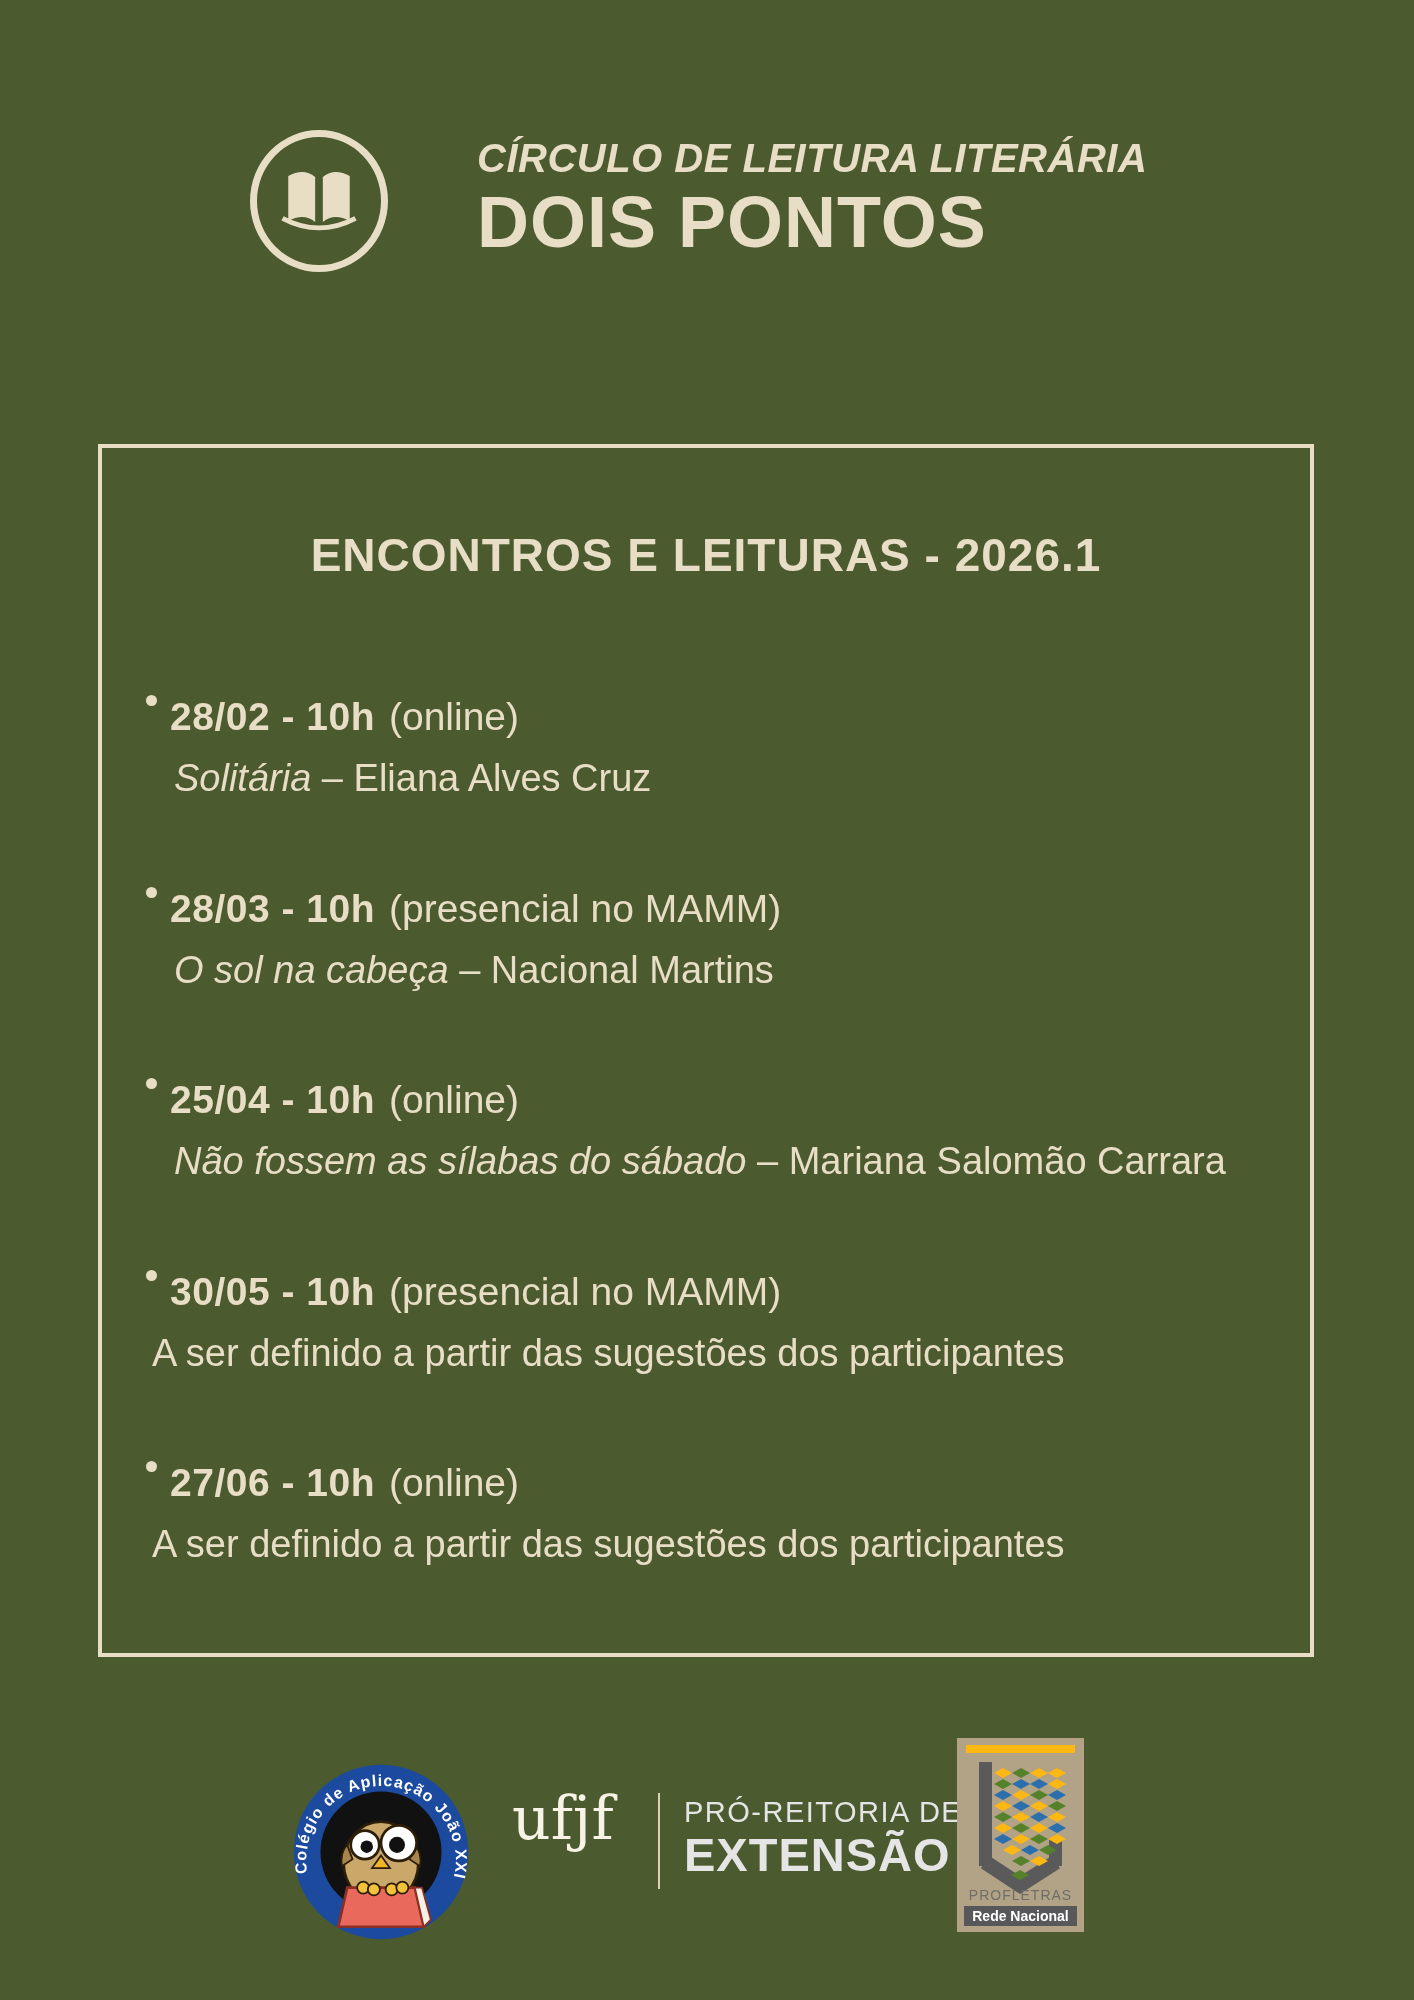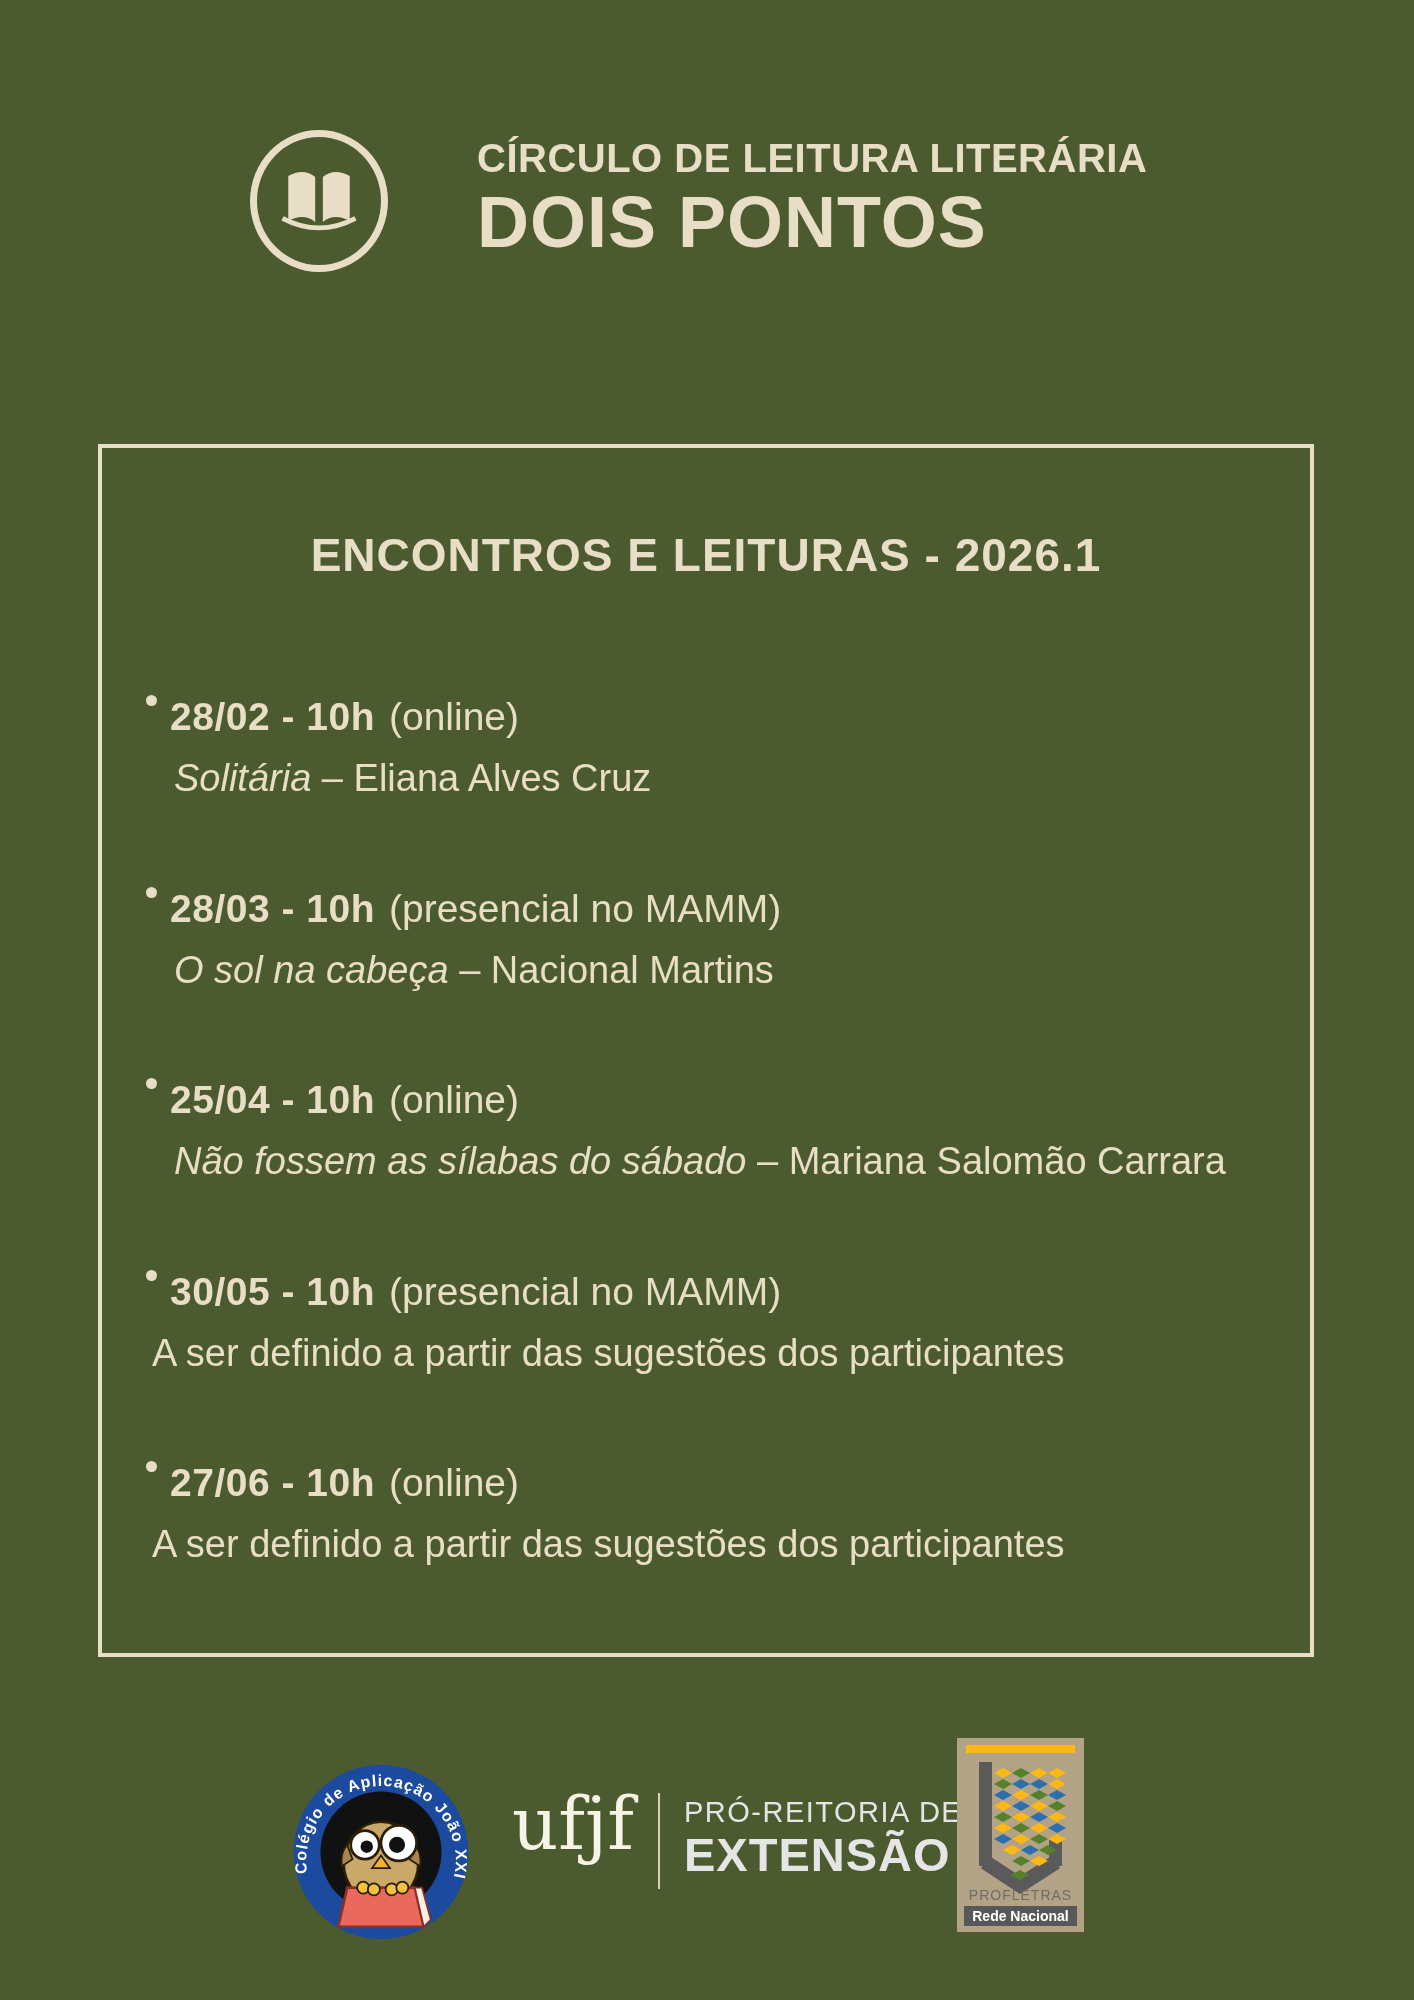--- a/index.html
+++ b/index.html
@@ -14,21 +14,21 @@
   
   .logo-circle{
     position:absolute;left:250px;top:130px;
     width:124px;height:128px;
     border:7px solid #e8dec5;border-radius:50%;
     display:flex;align-items:center;justify-content:center;
   }
   .logo-circle svg{width:96px;height:96px;}
   .header-text{position:absolute;left:477px;top:138px;}
   .header-subtitle{
-    font-size:40px;font-weight:800;letter-spacing:.5px;line-height:1;
+    font-size:40px;font-weight:800;letter-spacing:.5px;line-height:1;font-style:italic;
   }
   .header-title{
     font-size:72px;font-weight:800;letter-spacing:1px;line-height:1;
     margin-top:8px;
   }
   
   .schedule-box{
     position:absolute;left:98px;top:444px;
     width:1208px;height:1205px;
     border:4px solid #e8dec5;
@@ -53,21 +53,21 @@
     margin-top:17px;font-size:38px;font-weight:400;line-height:1.15;
     padding-left:28px;
   }
   .event-line2.plain{padding-left:6px;}
   .work-title{font-style:italic;}
   
   .badge{position:absolute;left:292px;top:1763px;width:178px;height:178px;}
   .ufjf{
     position:absolute;left:512px;top:1788px;
     font-family:"DejaVu Serif", serif;
-    font-size:72px;font-weight:400;color:#f7f3e6;line-height:1;
+    font-size:60px;font-weight:400;color:#f7f3e6;line-height:1;
   }
   .footer-divider{
     position:absolute;left:658px;top:1793px;
     width:2px;height:96px;background:#e8dec5;opacity:.9;
   }
   .extensao-block{position:absolute;left:684px;top:1797px;color:#e5e5e5;}
   .pro-reitoria{font-size:29px;letter-spacing:1.5px;font-weight:400;line-height:1.1;}
   .extensao{font-size:47px;font-weight:700;letter-spacing:1px;line-height:1.1;margin-top:0;}
   .profletras{position:absolute;left:957px;top:1738px;width:127px;height:194px;}
 </style>

